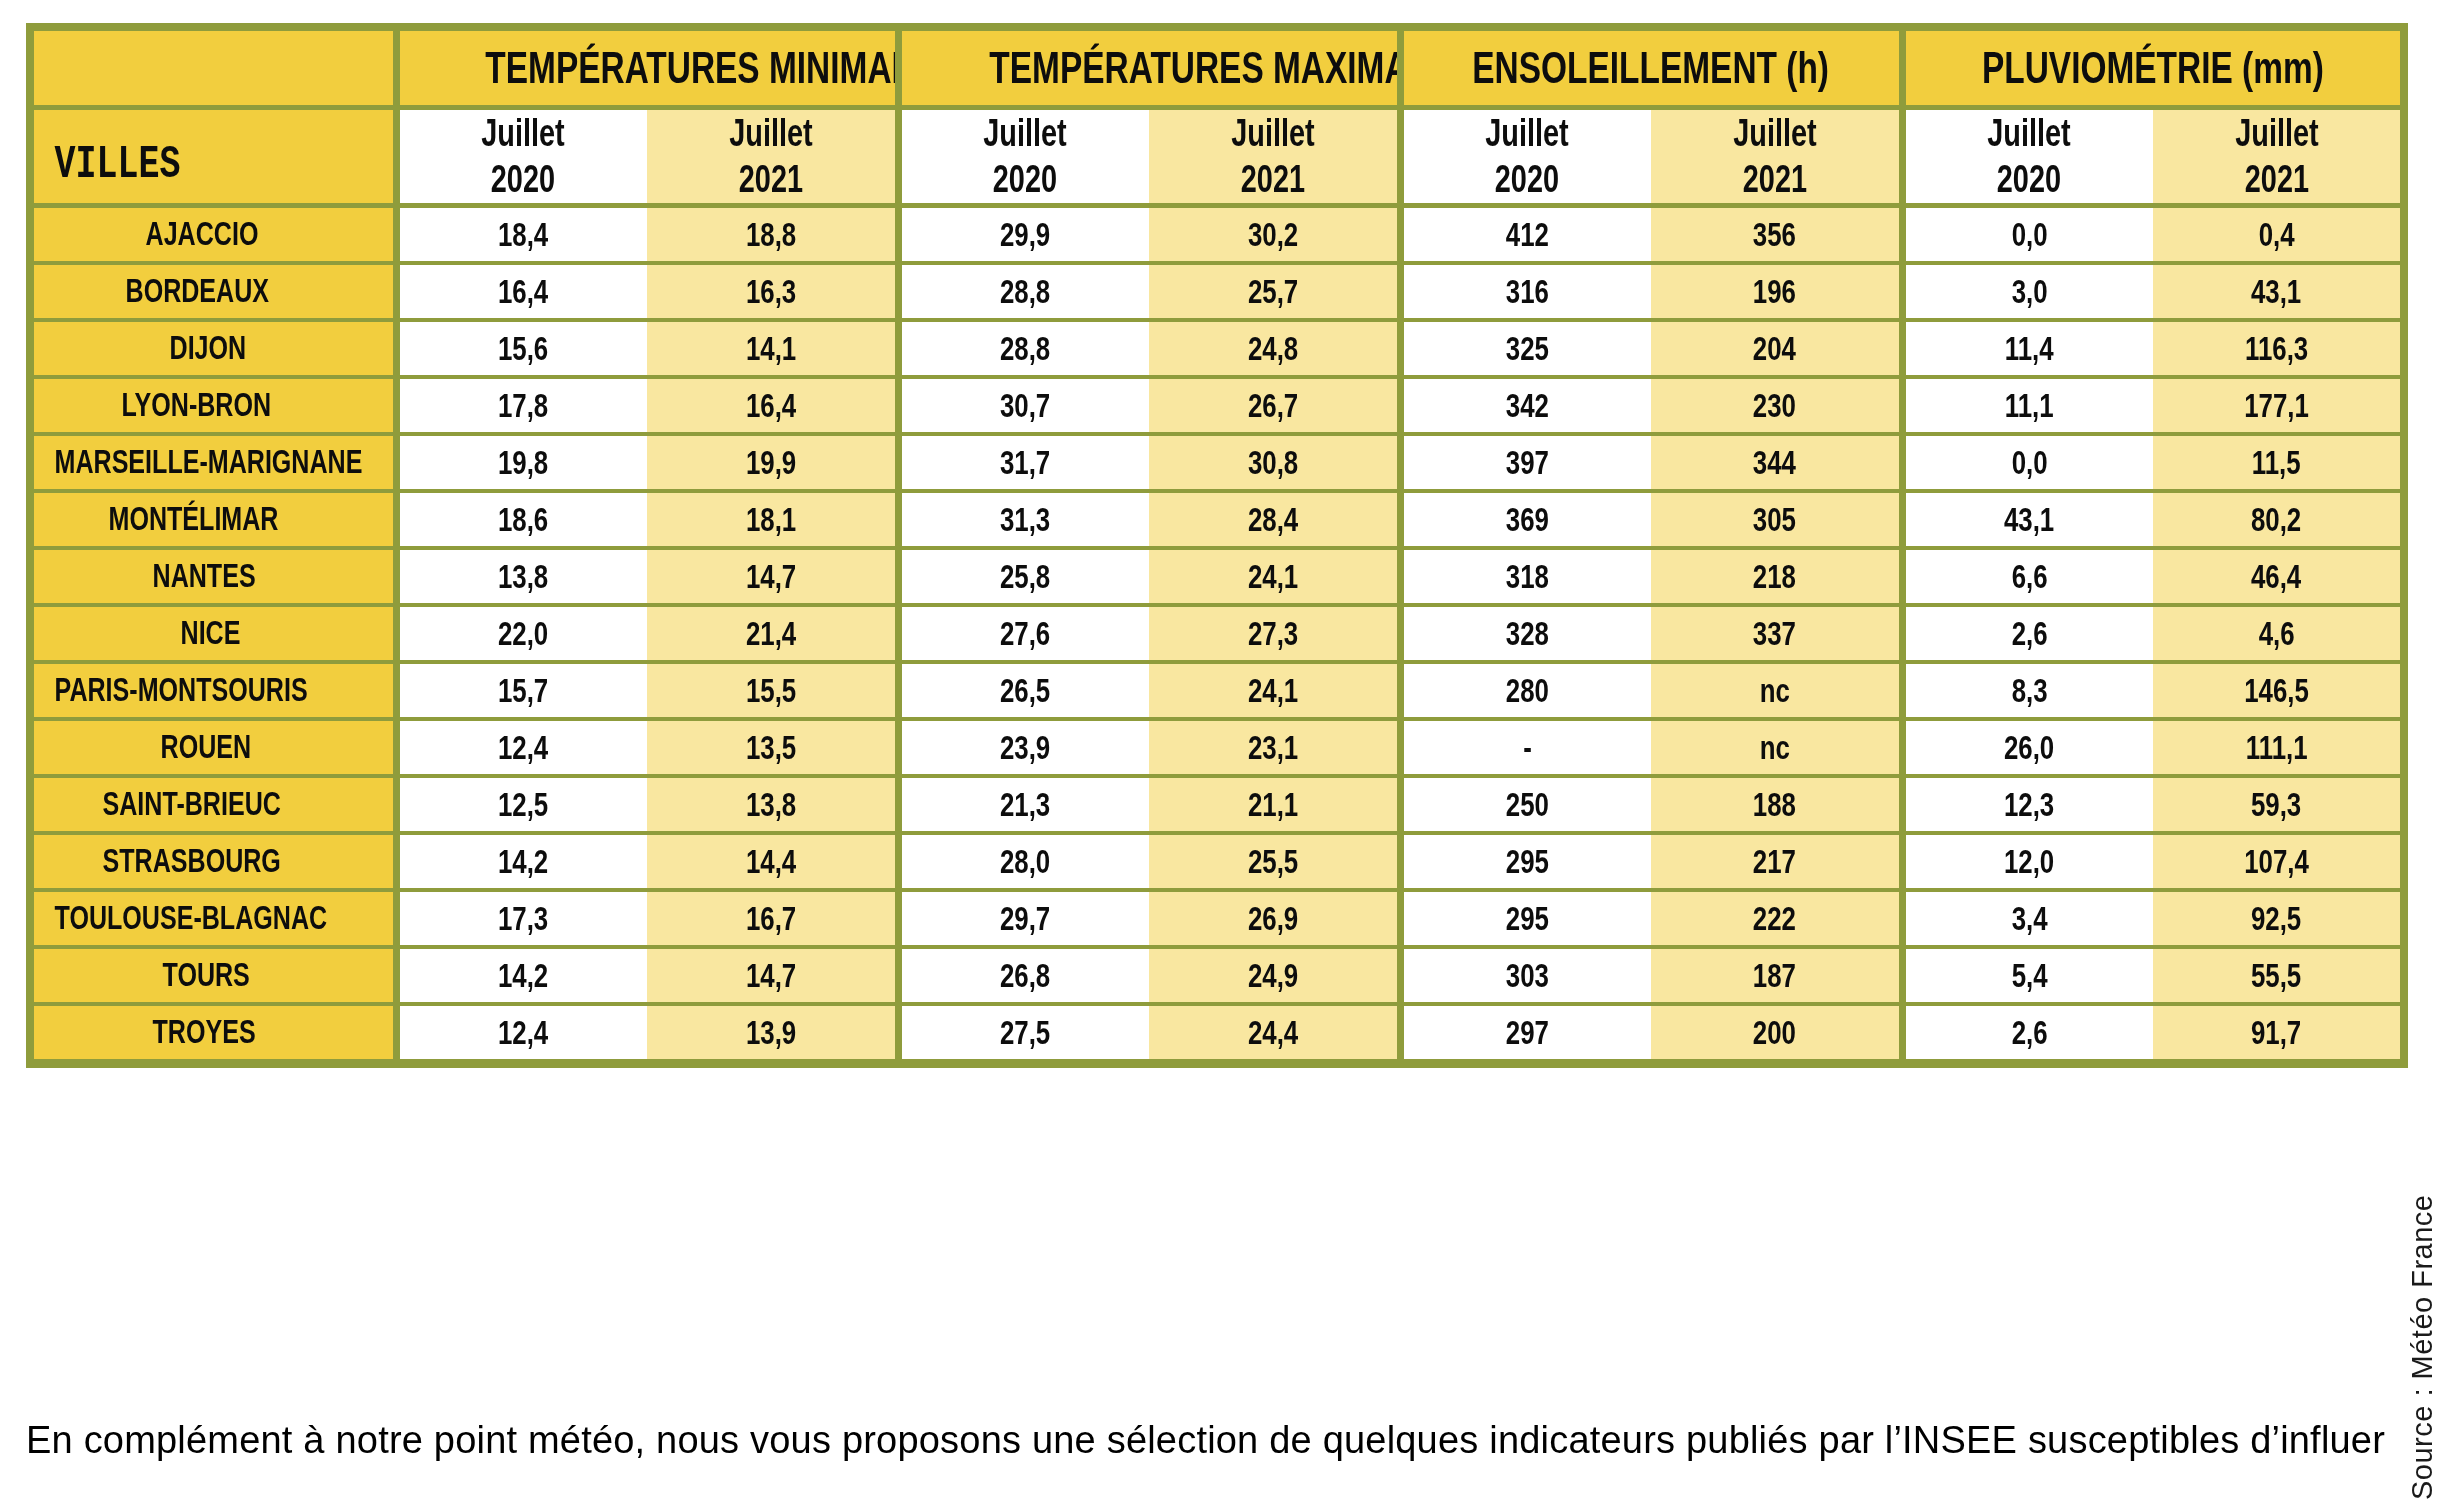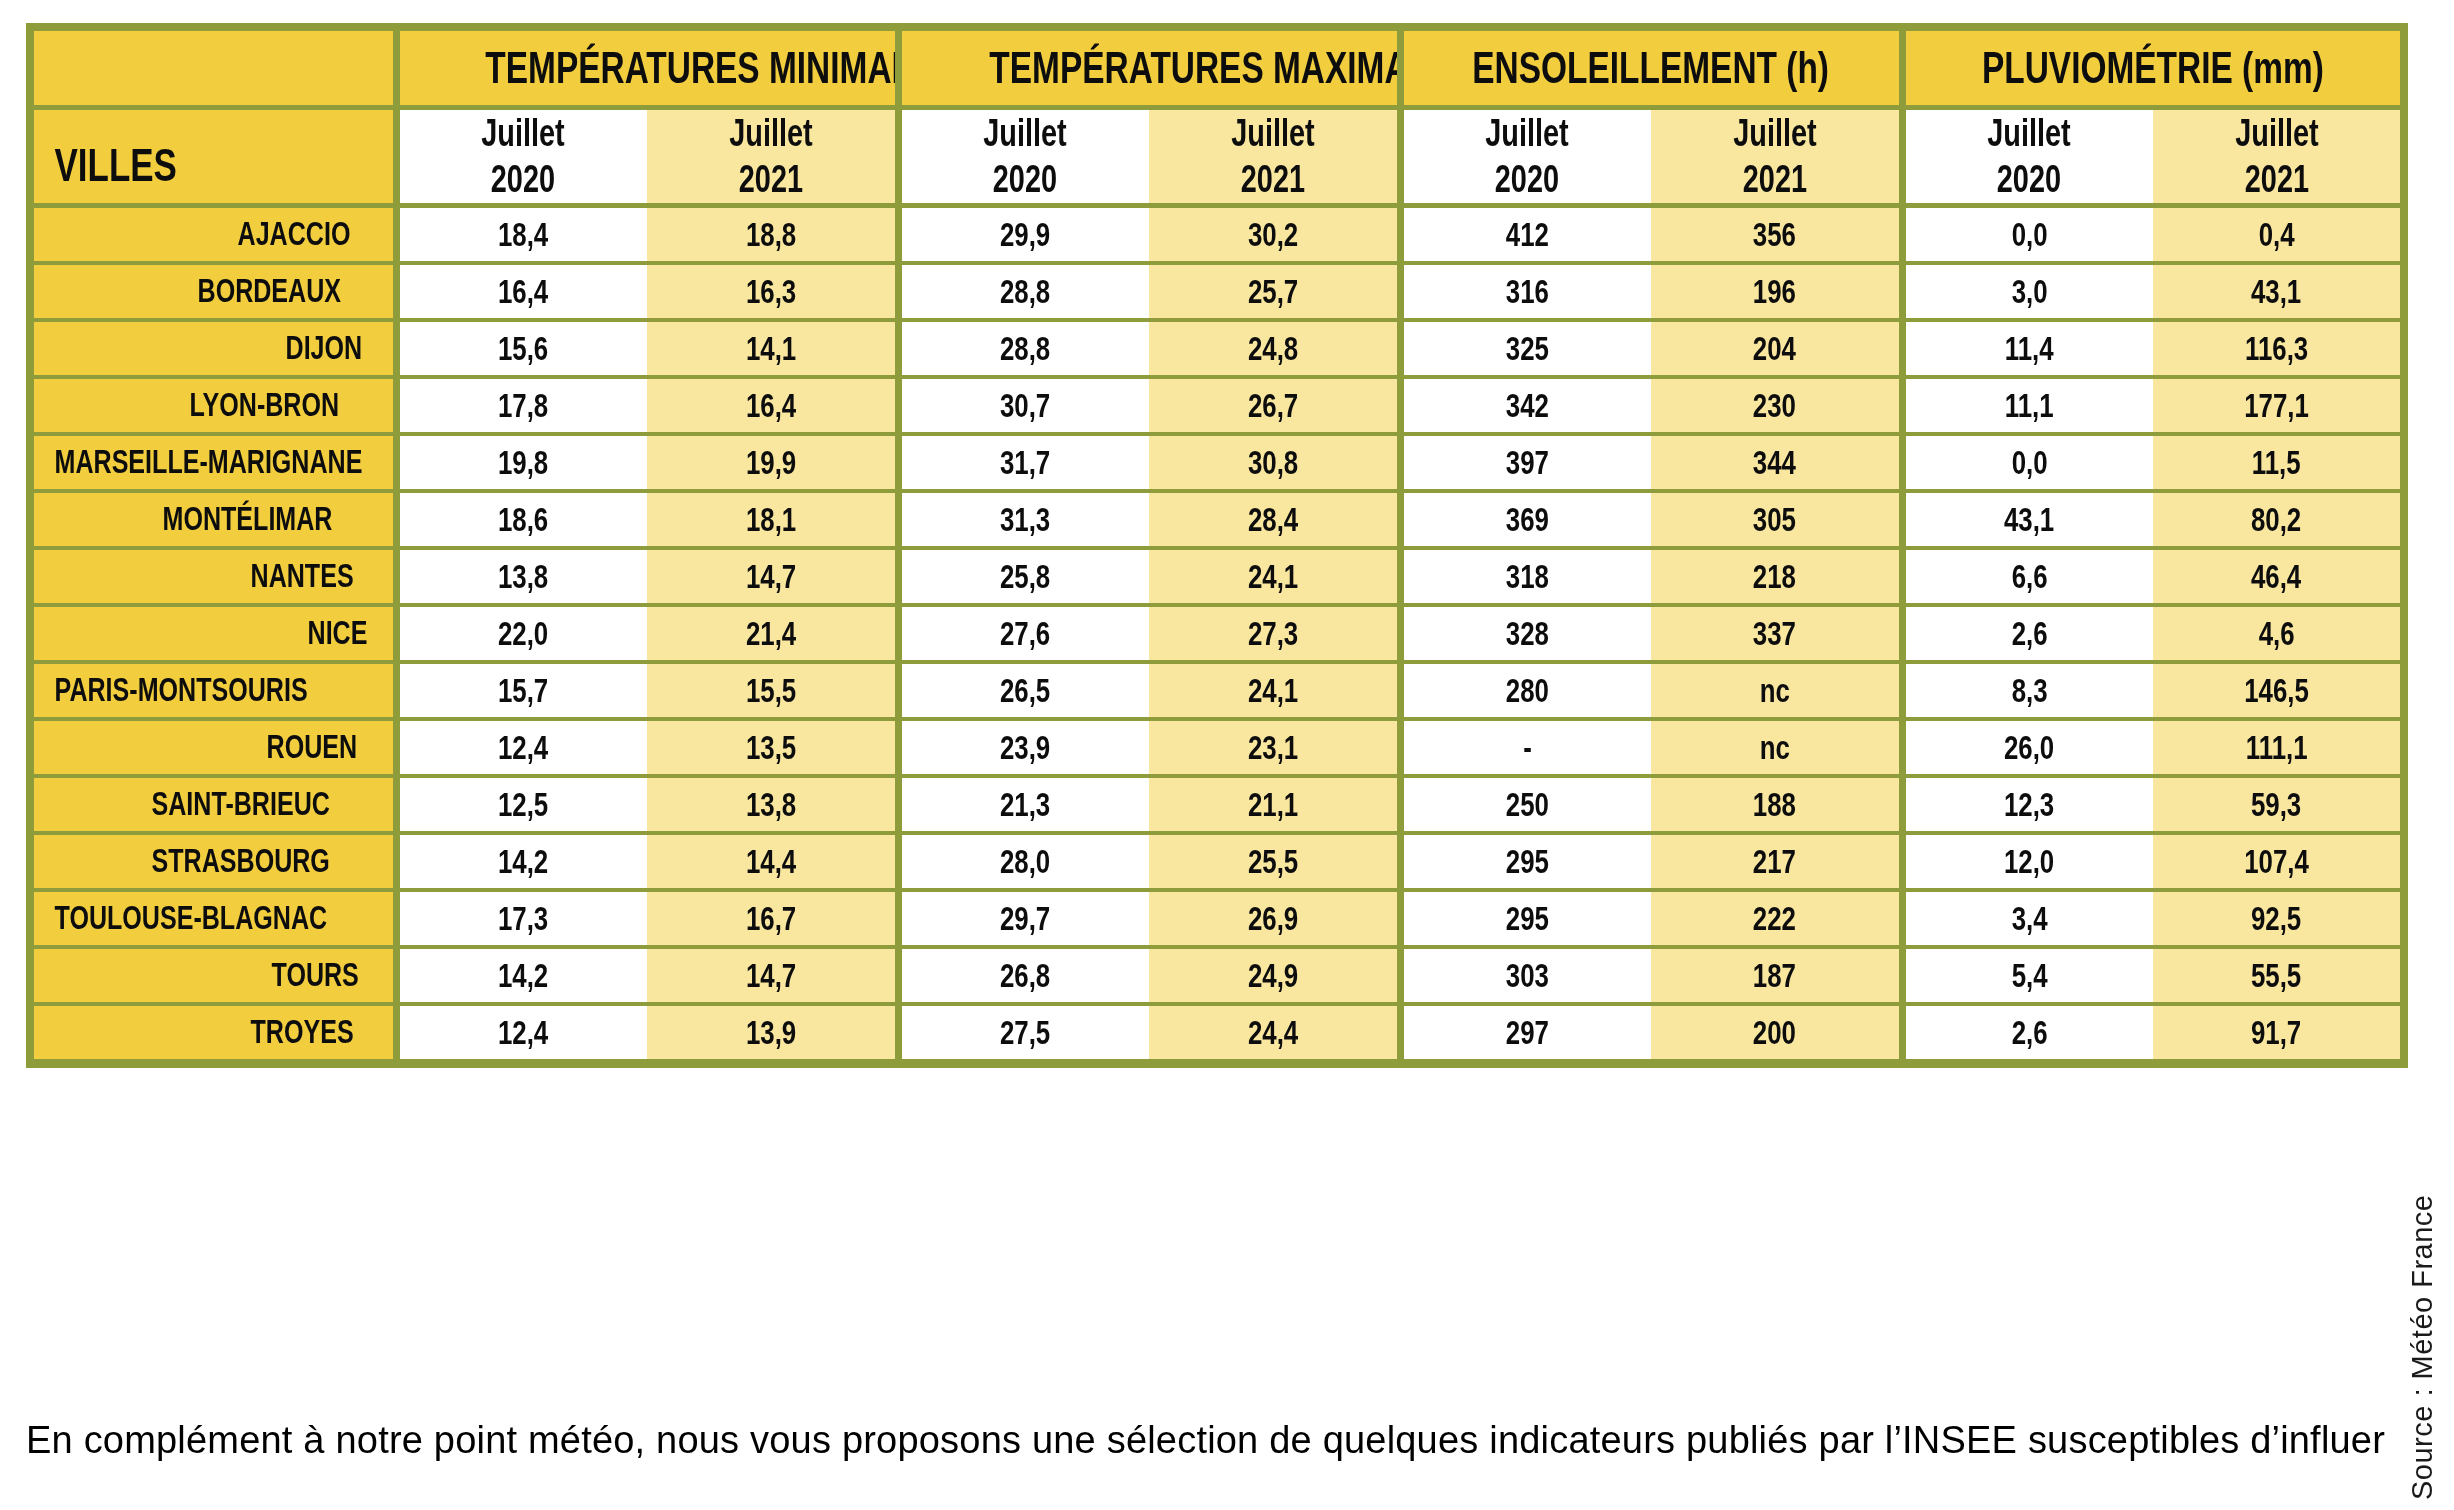--- a/index.html
+++ b/index.html
@@ -25,24 +25,24 @@
   .w{background:#fff}
   .y{background:var(--lt)}
   .bR{border-right:7px solid var(--olive)}
   tr.r-sections>*{height:74px;border-bottom:5px solid var(--olive)}
   tr.r-sub>*{height:93px;border-bottom:5px solid var(--olive)}
   tbody tr>*{height:53px;border-bottom:4px solid var(--olive)}
   
   .cx{display:inline-block;transform:scaleX(0.76);transform-origin:center center;white-space:nowrap;line-height:1.05;}
   .cxl{transform-origin:left center;}
   .sec-title .cx{font-size:44px;font-weight:700;}
-  .villes-label{text-align:left;vertical-align:bottom;}
+  .villes-label{text-align:left;vertical-align:bottom;font-family:Liberation Mono, monospace;}
   .villes-label .cx{font-size:46px;font-weight:700;padding:0 0 14px 27px;}
   .sub .cx{font-size:38px;font-weight:700;line-height:1.2;}
-  td.villes{text-align:right;}
+  td.villes{text-align:center;}
   td.villes .cx{font-size:33px;font-weight:700;padding-left:27px;}
   td.v .cx{font-size:34px;font-weight:700;}
   .footer{
     position:absolute;left:26px;top:1384px;width:2420px;
     font-size:38px;line-height:56px;letter-spacing:0.2px;color:#000;white-space:nowrap;margin-top:28px;
   }
   .source{
     position:absolute;left:2406px;top:1500px;
     transform:rotate(-90deg);transform-origin:0 0;
     font-size:29px;color:#1a1a1a;white-space:nowrap;letter-spacing:0.5px;

